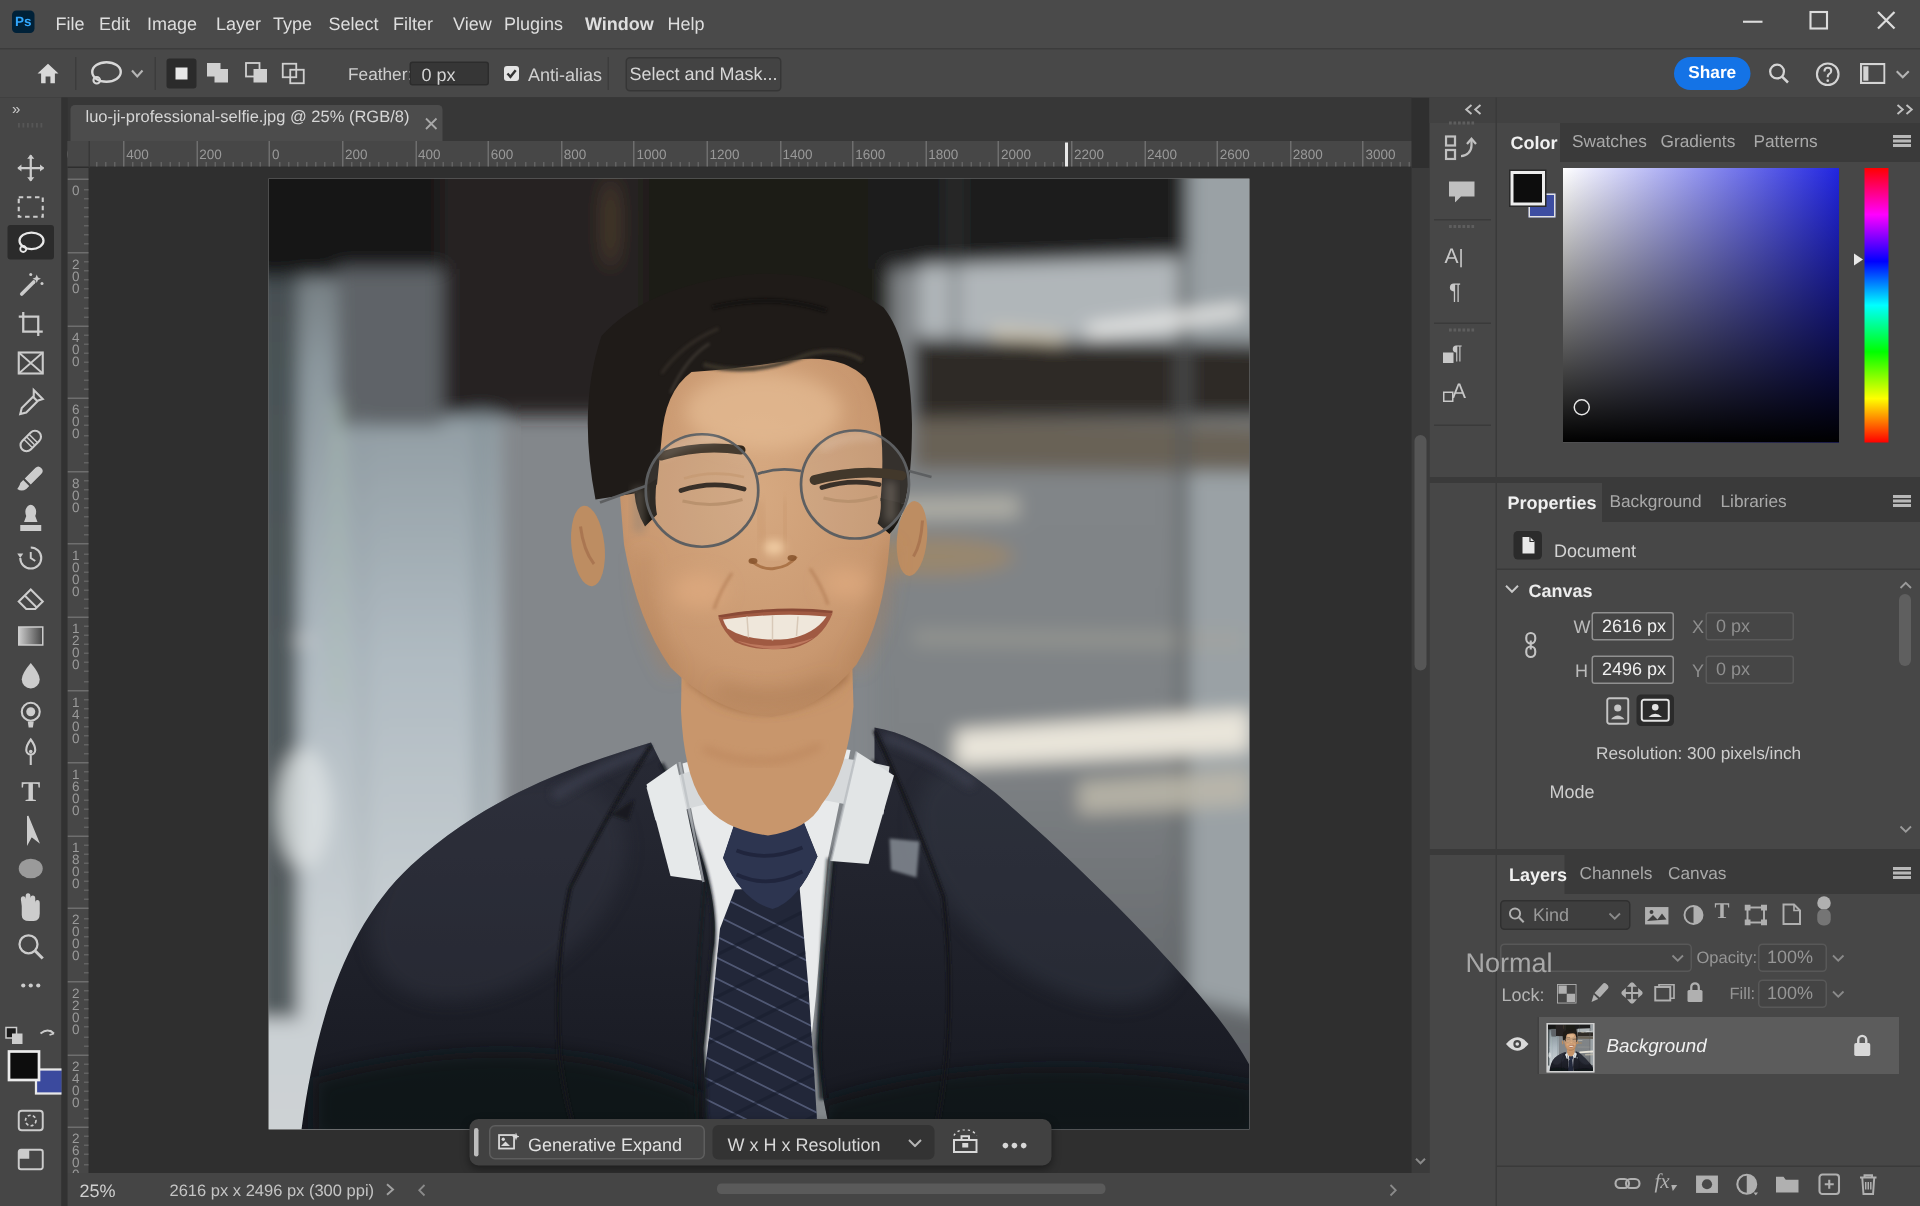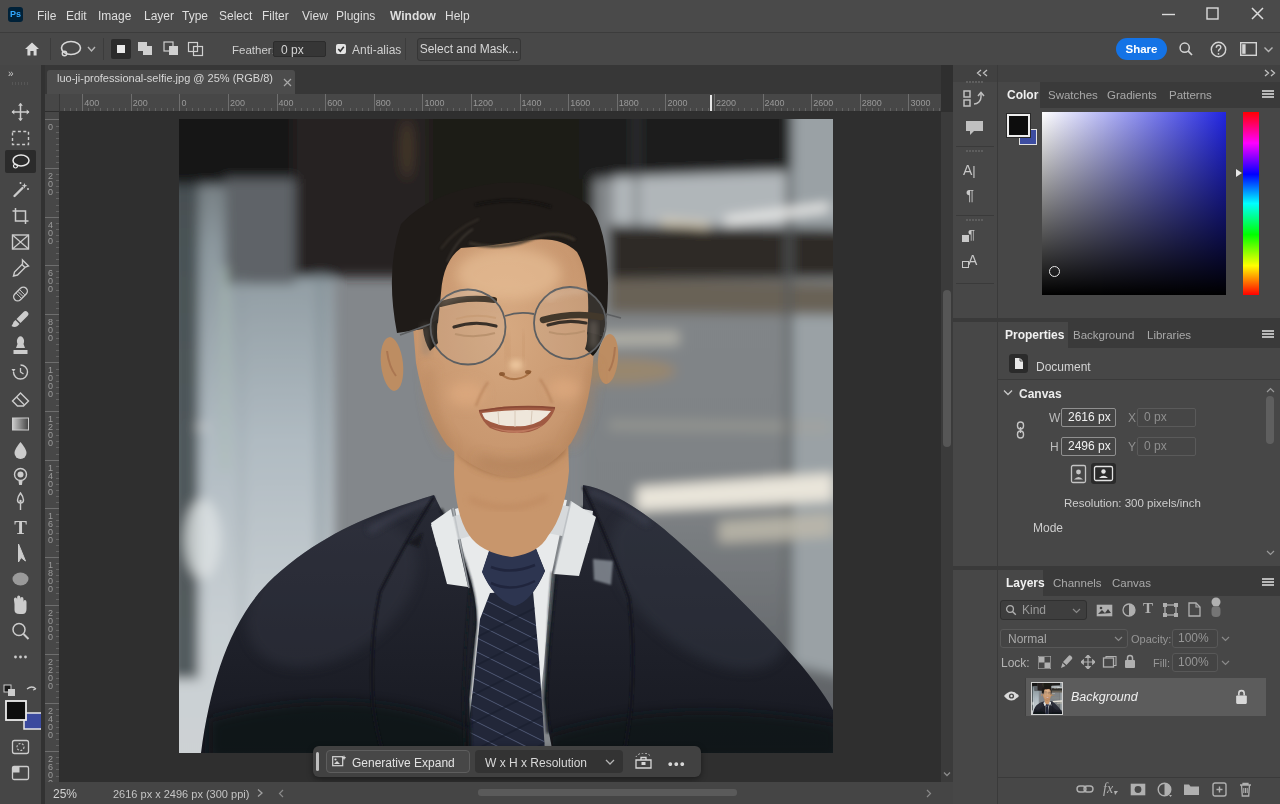--- a/index.html
+++ b/index.html
@@ -983,21 +983,21 @@
 <svg class="abs" style="left:1188px;top:602px;" width="13" height="15" viewBox="0 0 13 15">
         <path d="M1 1 h7 l4 4 v9 h-11 z" fill="none" stroke="#b0b0b0" stroke-width="1.3"></path>
         <path d="M8 1 v4 h4" fill="none" stroke="#b0b0b0" stroke-width="1.1"></path>
       </svg>
 <svg class="abs" style="left:1209px;top:597px;" width="14" height="22" viewBox="0 0 14 22">
         <circle cx="7" cy="5" r="4.5" fill="#b0b0b0"></circle>
         <rect x="2.5" y="9" width="9" height="11" rx="4" fill="#757575"></rect>
       </svg>
 
 <div class="abs" style="left:1000px;top:629px;width:128px;height:19px;background:#444444;border:1px solid #585858;border-radius:3px;box-sizing:border-box;"></div>
-<div class="abs" style="left:1008px;top:632px;font-size:12px;color:#a8a8a8;">Normal</div>
+<div class="abs" style="left:977px;top:632px;font-size:18px;color:#a8a8a8;">Normal</div>
 <svg class="abs" style="left:1114px;top:636px;" width="9" height="6" viewBox="0 0 9 6">
         <path d="M1 1 l3.5 3.5 L8 1" fill="none" stroke="#8a8a8a" stroke-width="1.2"></path>
       </svg>
 <div class="abs" style="left:1131px;top:633px;font-size:11px;color:#969696;">Opacity:</div>
 <div class="abs" style="left:1172px;top:629px;width:46px;height:19px;background:#444444;border:1px solid #585858;border-radius:3px;box-sizing:border-box;font-size:12px;color:#969696;line-height:17px;padding-left:5px;">100%</div>
 <svg class="abs" style="left:1221px;top:636px;" width="9" height="6" viewBox="0 0 9 6">
         <path d="M1 1 l3.5 3.5 L8 1" fill="none" stroke="#8a8a8a" stroke-width="1.2"></path>
       </svg>
 
 <div class="abs" style="left:1001px;top:656px;font-size:12px;color:#b4b4b4;">Lock:</div>

